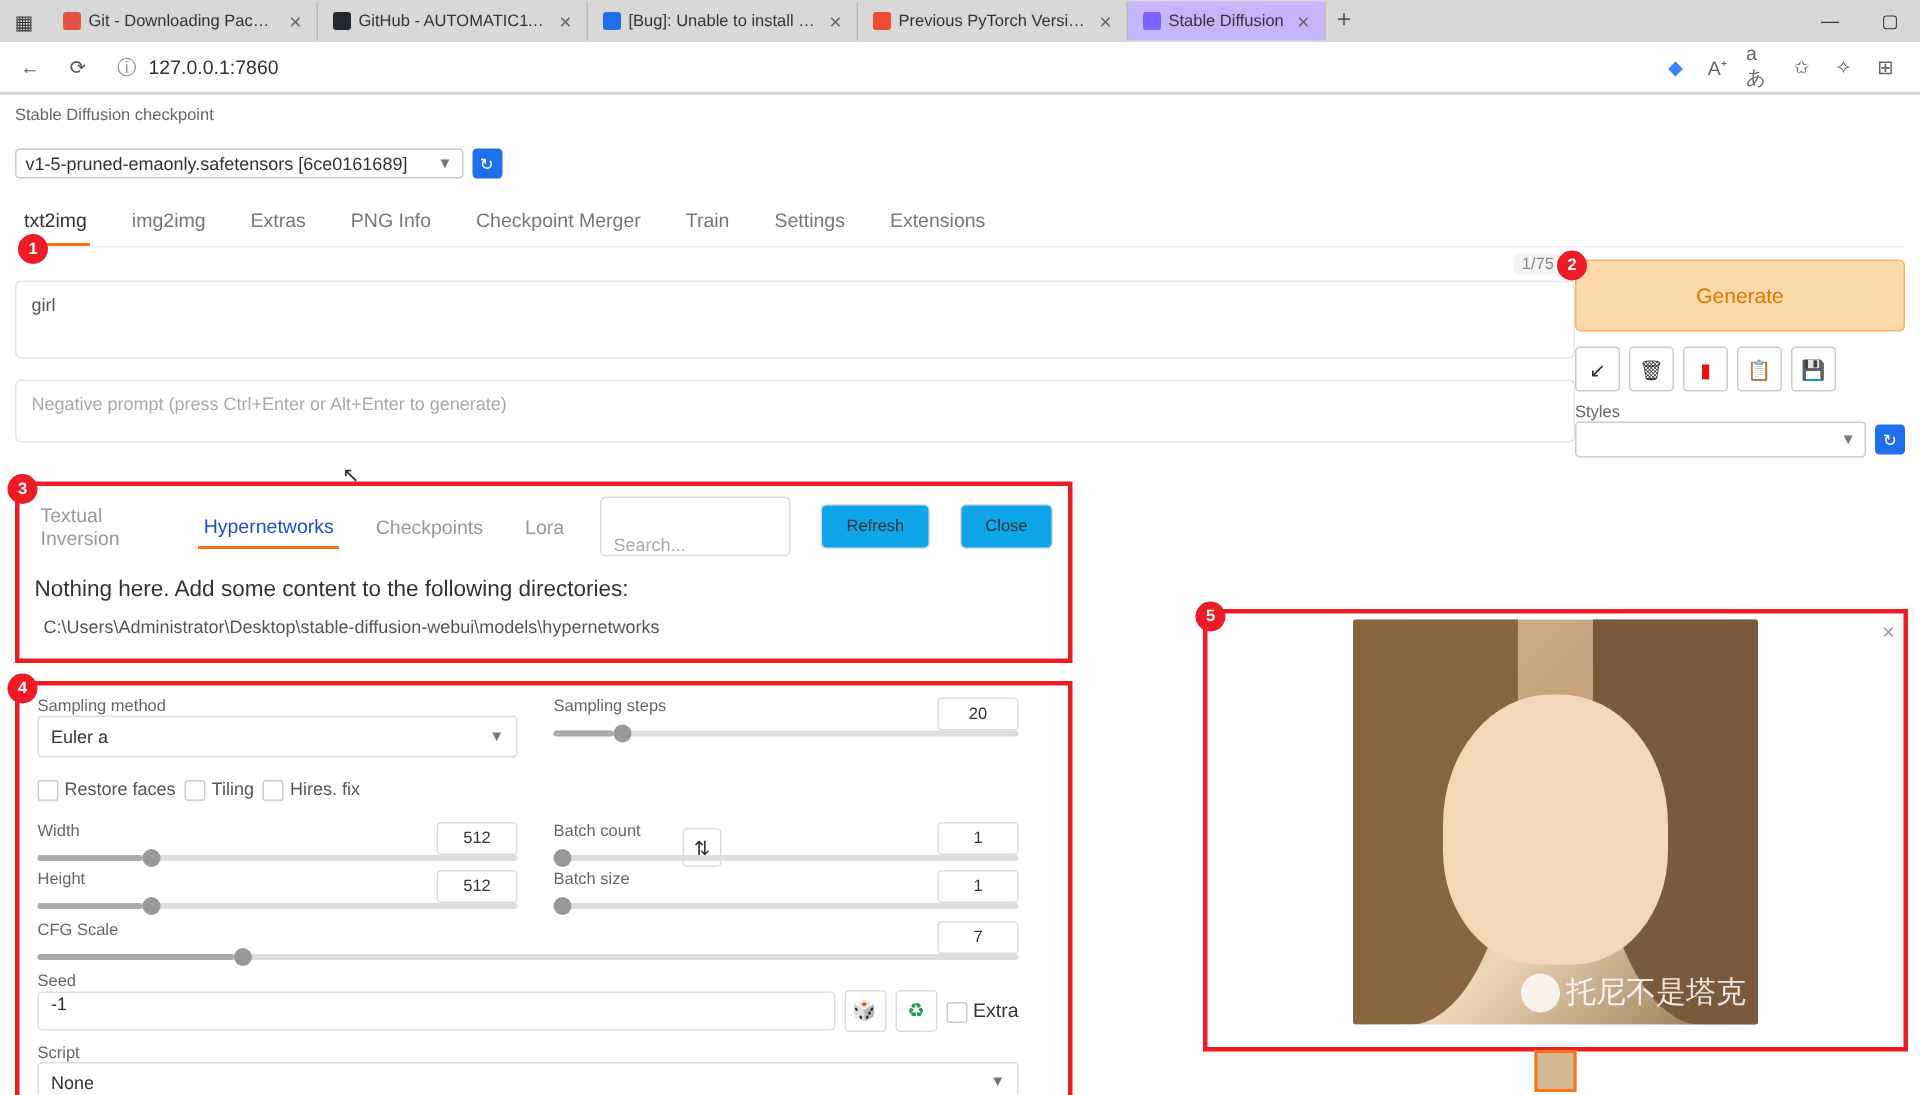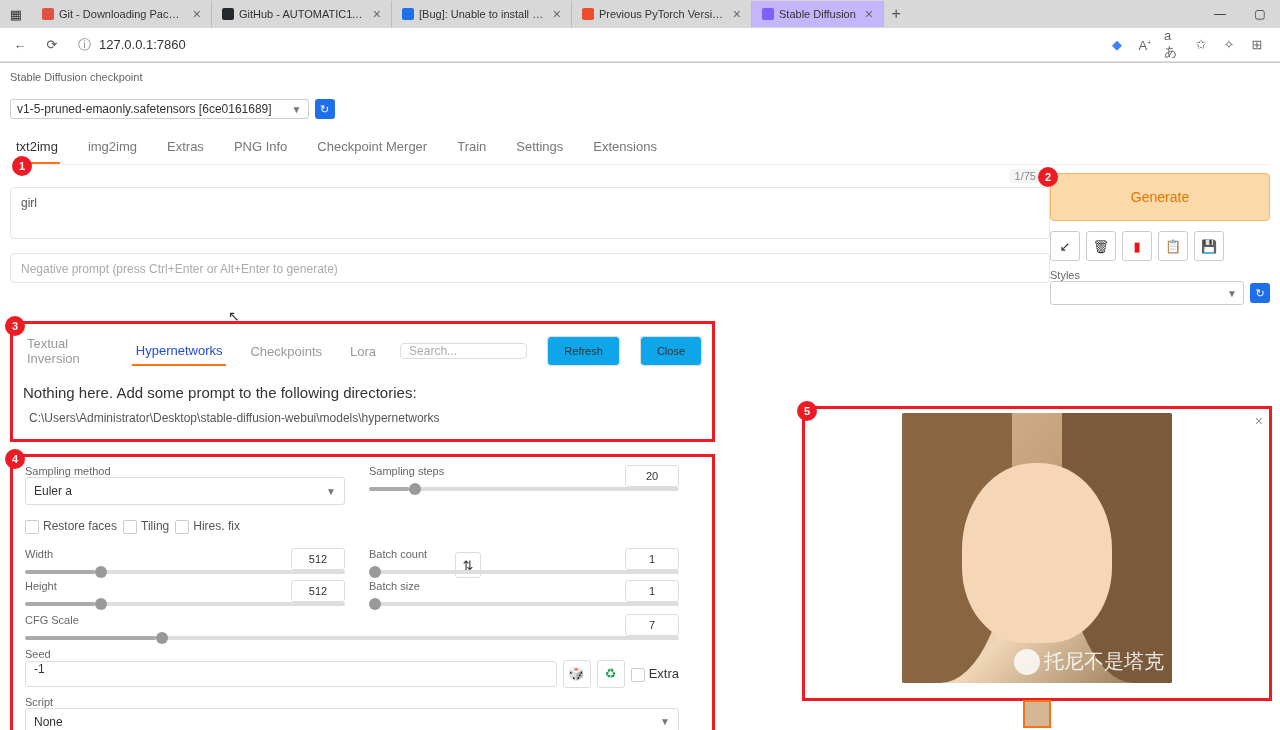--- a/index.html
+++ b/index.html
@@ -54,21 +54,21 @@
 .styles-select { flex:1; border:1px solid #ccc; border-radius:3px; height:24px; display:flex; align-items:center; justify-content:flex-end; padding:0 6px; }
 
 
 .red-box { border: 3px solid #ed1c24; position:relative; }
 .red-circle { position:absolute; top:-8px; left:-8px; width:20px; height:20px; background:#ed1c24; color:#fff; border-radius:50%; display:flex; align-items:center; justify-content:center; font-size:11px; font-weight:bold; z-index:5; }
 
 .extra-panel { padding: 6px 10px 14px 10px; }
 .extra-tabs { display:flex; gap:20px; align-items:center; margin-bottom:12px; }
 .extra-tab { padding:6px 4px; font-size:13px; color:#999; }
 .extra-tab.active { color:#1d4ed8; font-weight:500; border-bottom:2px solid #f97316; }
-.search-box { border:1px solid #ddd; border-radius:4px; height:16px; width:150px; padding:0 8px; font-size:12px; color:#aaa; display:flex; align-items:flex-end; }
+.search-box { border:1px solid #ddd; border-radius:4px; height:40px; width:150px; padding:0 8px; font-size:12px; color:#aaa; display:flex; align-items:flex-end; }
 .panel-btn { border:1px solid #ddd; background:#0ea5e9; border-radius:4px; height:30px; padding:0 16px; font-size:11px; display:flex; align-items:center; font-weight:500; }
 .nothing-text { font-size:15px; color:#333; margin-bottom:10px; }
 .path-text { font-size:12px; color:#555; margin-left:6px; }
 
 
 .params-panel { padding: 8px 12px 12px 12px; display:grid; grid-template-columns: 320px 310px; gap: 8px 24px; position:relative; }
 .field-label { font-size:11px; color:#666; }
 .select-ctrl { border:1px solid #ddd; border-radius:3px; height:28px; display:flex; align-items:center; justify-content:space-between; padding:0 8px; font-size:12px; background:#fff; }
 .slider-row { display:flex; align-items:center; gap:8px; }
 .slider-track { flex:1; height:4px; background:#ddd; border-radius:2px; position:relative; }
@@ -172,21 +172,21 @@
     <div class="main-tab">Extensions</div>
     <div class="red-circle" style="top:auto; bottom:-12px; left:2px">1</div>
   </div>
 
   <div class="gen-row">
     <div class="left-col">
       <div style="position:relative; margin-top:14px">
         <div class="counter">1/75</div>
         <div class="prompt-box" style="height:52px"><span>girl</span></div>
       </div>
-      <div class="prompt-box neg" style="margin-top:14px; height:30px"><span>Negative prompt (press Ctrl+Enter or Alt+Enter to generate)</span></div>
+      <div class="prompt-box neg" style="margin-top:14px; height:42px"><span>Negative prompt (press Ctrl+Enter or Alt+Enter to generate)</span></div>
     </div>
     <div class="right-col" style="position:relative">
       <div class="red-circle" style="top:-6px; left:-12px">2</div>
       <div class="generate-btn">
           <span>Generate</span>
         </div>
       <div class="icon-row">
         <div class="icon-btn">↙</div>
         <div class="icon-btn">🗑</div>
         <div class="icon-btn" style="color:#e11">▮</div>
@@ -214,21 +214,21 @@
         <div class="search-box">
             <span>Search...</span>
           </div>
         <div class="panel-btn">
             <span>Refresh</span>
           </div>
         <div class="panel-btn">
             <span>Close</span>
           </div>
       </div>
-      <div class="nothing-text">Nothing here. Add some prompt to the following directories:</div>
+      <div class="nothing-text">Nothing here. Add some content to the following directories:</div>
       <div class="path-text">C:\Users\Administrator\Desktop\stable-diffusion-webui\models\hypernetworks</div>
     </div>
   </div>
 
   <div class="red-box" style="margin-top:12px; max-width:705px">
     <div class="red-circle">4</div>
     <div class="params-panel">
       <div>
         <div class="field-label">Sampling method</div>
         <div class="select-ctrl">

